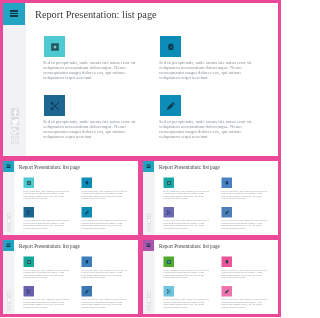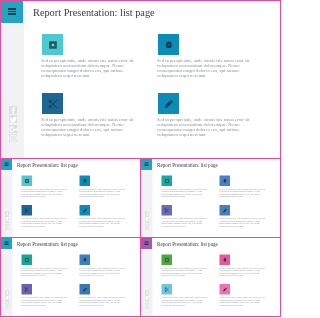--- a/index.html
+++ b/index.html
@@ -1,19 +1,19 @@
 <!DOCTYPE html>
 <html><head>
 <meta charset="utf-8">
 <style>
   html,body{margin:0;padding:0;background:#ffffff;}
   body{width:281px;height:318px;font-family:"Liberation Sans",sans-serif;overflow:hidden;}
   .stage{position:relative;width:281px;height:318px;background:#ffffff;}
 
-  .slide{position:absolute;background:#ffffff;border:1px solid #ec4899;box-sizing:border-box;overflow:hidden;padding-left:30px;}
+  .slide{position:absolute;background:#ffffff;border:3px solid #ec4899;box-sizing:border-box;overflow:hidden;padding-left:30px;}
 
   .sidebar{position:absolute;left:0;top:0;bottom:0;background:#f2f2f4;}
   .burger{position:absolute;left:0;top:0;background:#2ba6c3;}
   .burger i{position:absolute;background:#123b47;}
   .social i{display:block;background:#dcdfe1;margin:0 auto;}
 
   .title{position:absolute;font-family:"Liberation Serif",serif;color:#3c3c3c;white-space:nowrap;}
   .tile{position:absolute;}
   .tile svg{position:absolute;left:50%;top:50%;transform:translate(-50%,-50%);}
   .para{position:absolute;font-family:"Liberation Serif",serif;color:#8b9299;}

